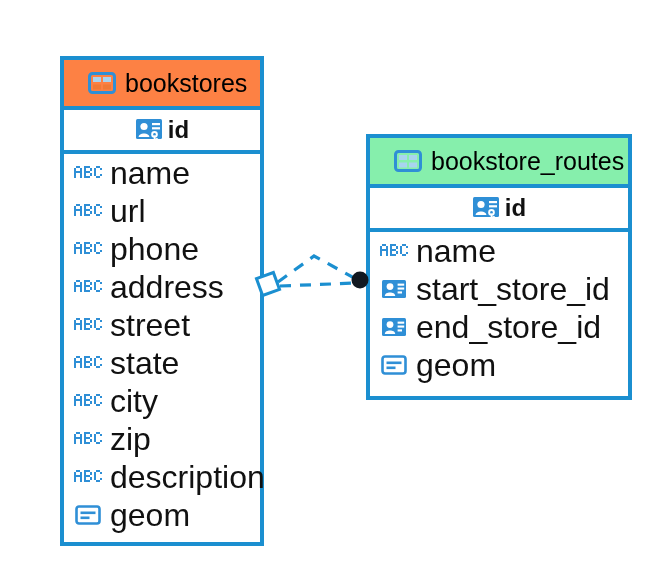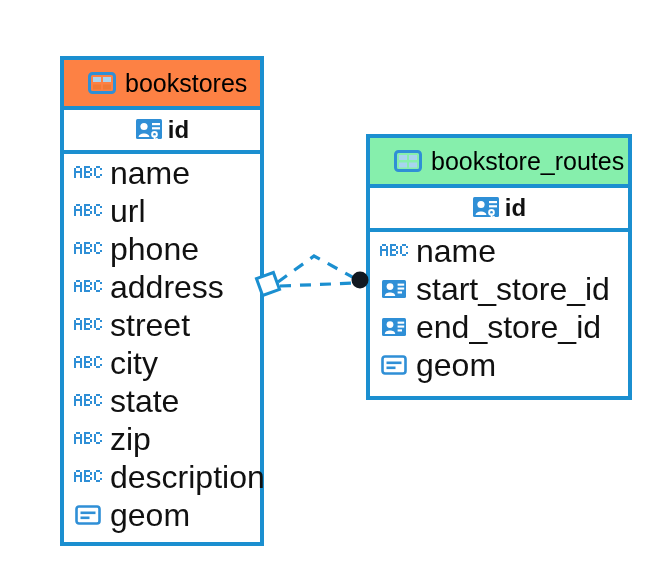--- a/index.html
+++ b/index.html
@@ -285,46 +285,46 @@
               <rect x="16" y="7" width="2" height="3"></rect>
                 <rect x="12" y="10" width="4" height="2"></rect>
               <rect x="22" y="0" width="4" height="2"></rect>
                 <rect x="20" y="2" width="2" height="8"></rect>
               <rect x="22" y="10" width="4" height="2"></rect>
                 <rect x="26" y="2" width="2" height="2"></rect>
               <rect x="26" y="8" width="2" height="2"></rect>
             </g>
           </svg>
         </span>
+        <span class="field-label">state</span>
+      </div>
+
+      <div class="field-row">
+        <span class="ficon">
+          <svg width="28" height="14" viewBox="0 0 28 14">
+            <g fill="#2f8fd6">
+              <rect x="0" y="2" width="2" height="10"></rect>
+                <rect x="2" y="0" width="4" height="2"></rect>
+              <rect x="6" y="2" width="2" height="10"></rect>
+                <rect x="2" y="5" width="4" height="2"></rect>
+              <rect x="10" y="0" width="2" height="12"></rect>
+                <rect x="12" y="0" width="4" height="2"></rect>
+              <rect x="16" y="2" width="2" height="3"></rect>
+                <rect x="12" y="5" width="4" height="2"></rect>
+              <rect x="16" y="7" width="2" height="3"></rect>
+                <rect x="12" y="10" width="4" height="2"></rect>
+              <rect x="22" y="0" width="4" height="2"></rect>
+                <rect x="20" y="2" width="2" height="8"></rect>
+              <rect x="22" y="10" width="4" height="2"></rect>
+                <rect x="26" y="2" width="2" height="2"></rect>
+              <rect x="26" y="8" width="2" height="2"></rect>
+            </g>
+          </svg>
+        </span>
         <span class="field-label">city</span>
-      </div>
-
-      <div class="field-row">
-        <span class="ficon">
-          <svg width="28" height="14" viewBox="0 0 28 14">
-            <g fill="#2f8fd6">
-              <rect x="0" y="2" width="2" height="10"></rect>
-                <rect x="2" y="0" width="4" height="2"></rect>
-              <rect x="6" y="2" width="2" height="10"></rect>
-                <rect x="2" y="5" width="4" height="2"></rect>
-              <rect x="10" y="0" width="2" height="12"></rect>
-                <rect x="12" y="0" width="4" height="2"></rect>
-              <rect x="16" y="2" width="2" height="3"></rect>
-                <rect x="12" y="5" width="4" height="2"></rect>
-              <rect x="16" y="7" width="2" height="3"></rect>
-                <rect x="12" y="10" width="4" height="2"></rect>
-              <rect x="22" y="0" width="4" height="2"></rect>
-                <rect x="20" y="2" width="2" height="8"></rect>
-              <rect x="22" y="10" width="4" height="2"></rect>
-                <rect x="26" y="2" width="2" height="2"></rect>
-              <rect x="26" y="8" width="2" height="2"></rect>
-            </g>
-          </svg>
-        </span>
-        <span class="field-label">state</span>
       </div>
 
       <div class="field-row">
         <span class="ficon">
           <svg width="28" height="14" viewBox="0 0 28 14">
             <g fill="#2f8fd6">
               <rect x="0" y="2" width="2" height="10"></rect>
                 <rect x="2" y="0" width="4" height="2"></rect>
               <rect x="6" y="2" width="2" height="10"></rect>
                 <rect x="2" y="5" width="4" height="2"></rect>

